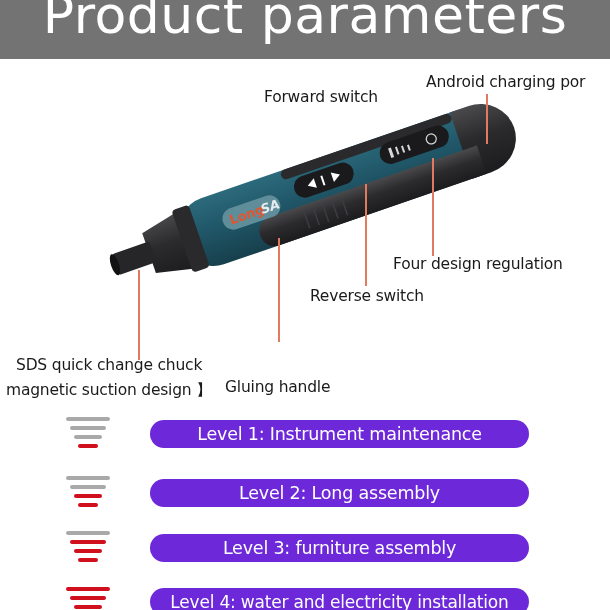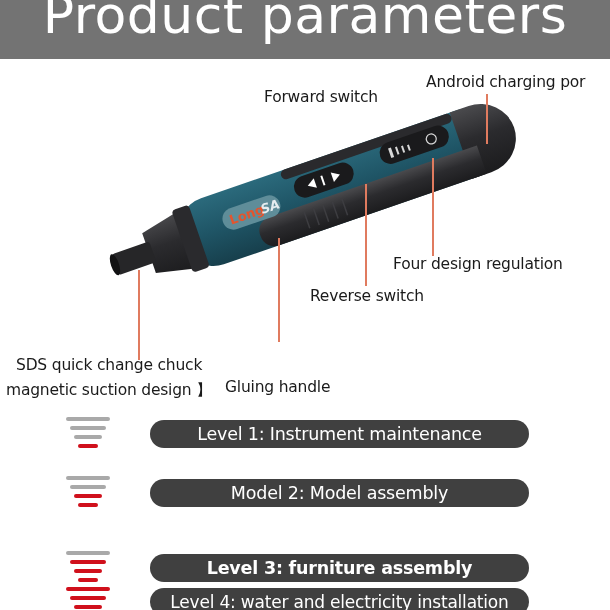--- a/index.html
+++ b/index.html
@@ -6,21 +6,21 @@
   body { width:610px; height:610px; overflow:hidden; background:#ffffff; position:relative;
          font-family:"DejaVu Sans", sans-serif; color:#1a1a1a; }
   .header { position:absolute; left:0; top:0; width:610px; height:59px; background:#737373; overflow:hidden; }
   .header-title { position:absolute; left:0; width:610px; top:-20px; text-align:center; color:#ffffff;
                   font-family:"DejaVu Sans", sans-serif; font-size:52px; line-height:70px; letter-spacing:0.5px; }
   .label { position:absolute; font-size:15.5px; line-height:18px; white-space:nowrap; color:#1a1a1a;
            font-family:"DejaVu Sans", sans-serif; letter-spacing:-0.2px; }
   .leader { position:absolute; width:2px; background:#e07b5f; }
   .tool { position:absolute; left:0; top:0; }
   .level-row { position:absolute; left:0; width:610px; height:30px; }
-  .pill { position:absolute; left:150px; width:379px; height:28px; border-radius:14px; background:#404040;
+  .pill { position:absolute; left:150px; width:379px; height:28px; border-radius:14px; background:#6d28d9;
           color:#ffffff; text-align:center; font-size:17.5px; line-height:28px; white-space:nowrap;
           font-family:"DejaVu Sans", sans-serif; letter-spacing:-0.2px; overflow:hidden; }
   .bars { position:absolute; left:66px; width:46px; height:40px; }
   .bar { position:absolute; height:4px; border-radius:2px; }
 </style>
 </head>
 <body>
 
 <div class="header">
   <div class="header-title">Product parameters</div>
@@ -107,24 +107,24 @@
   <div class="pill" style="top:0;">Level 1: Instrument maintenance</div>
 </div>
 
 <div class="level-row" style="top:479px;">
   <div class="bars" style="top:-3px;">
     <div class="bar" style="left:0; top:0; width:44px; background:#a9a9a9;"></div>
     <div class="bar" style="left:4px; top:9px; width:36px; background:#a9a9a9;"></div>
     <div class="bar" style="left:8px; top:18px; width:28px; background:#d0101c;"></div>
     <div class="bar" style="left:12px; top:27px; width:20px; background:#d0101c;"></div>
   </div>
-  <div class="pill" style="top:0;">Model 2: Model assembly</div>
+  <div class="pill" style="top:0;">Level 2: Long assembly</div>
 </div>
 
-<div class="level-row" style="top:554px;font-weight:bold;">
+<div class="level-row" style="top:534px;">
   <div class="bars" style="top:-3px;">
     <div class="bar" style="left:0; top:0; width:44px; background:#a9a9a9;"></div>
     <div class="bar" style="left:4px; top:9px; width:36px; background:#d0101c;"></div>
     <div class="bar" style="left:8px; top:18px; width:28px; background:#d0101c;"></div>
     <div class="bar" style="left:12px; top:27px; width:20px; background:#d0101c;"></div>
   </div>
   <div class="pill" style="top:0;">Level 3: furniture assembly</div>
 </div>
 
 <div class="level-row" style="top:588px;">

